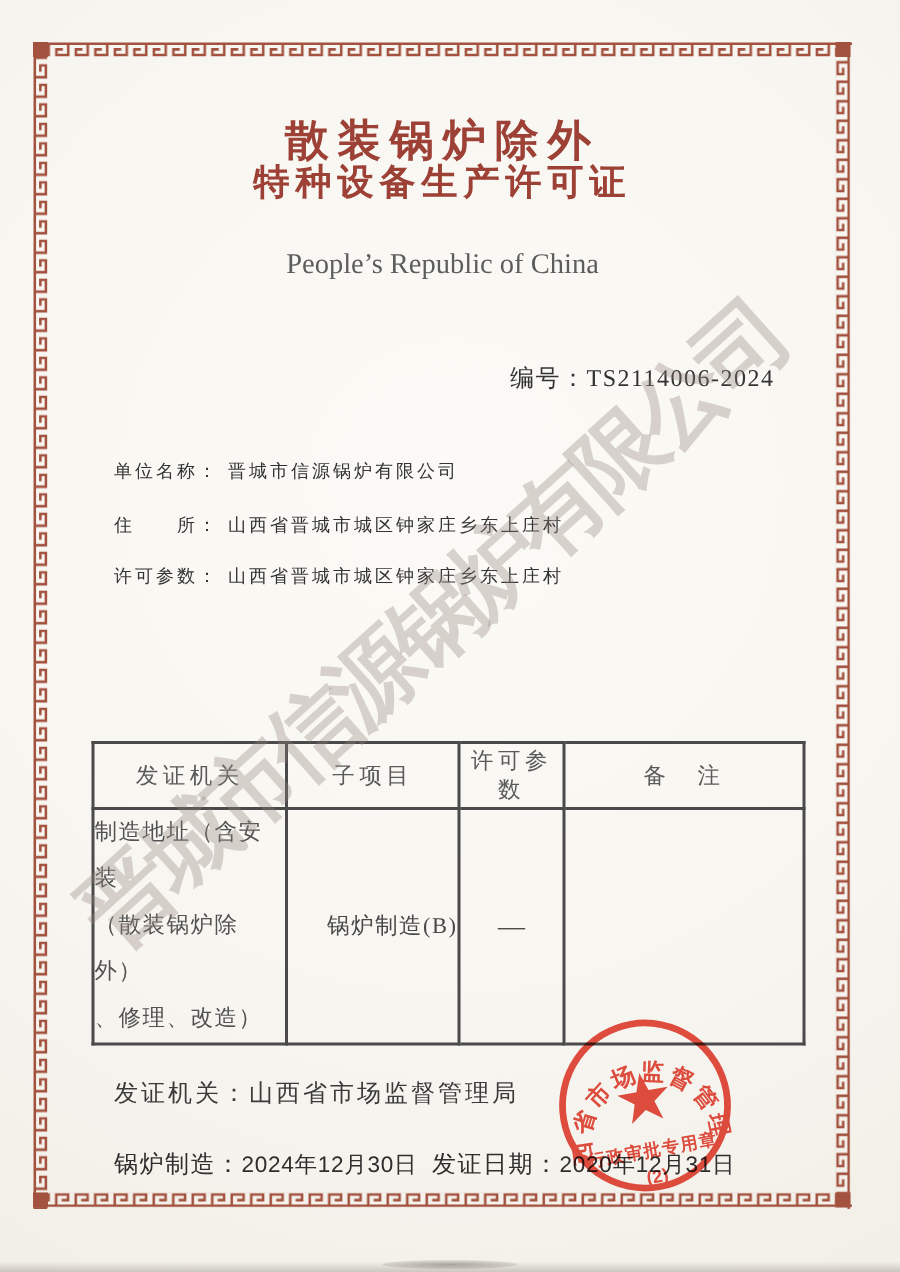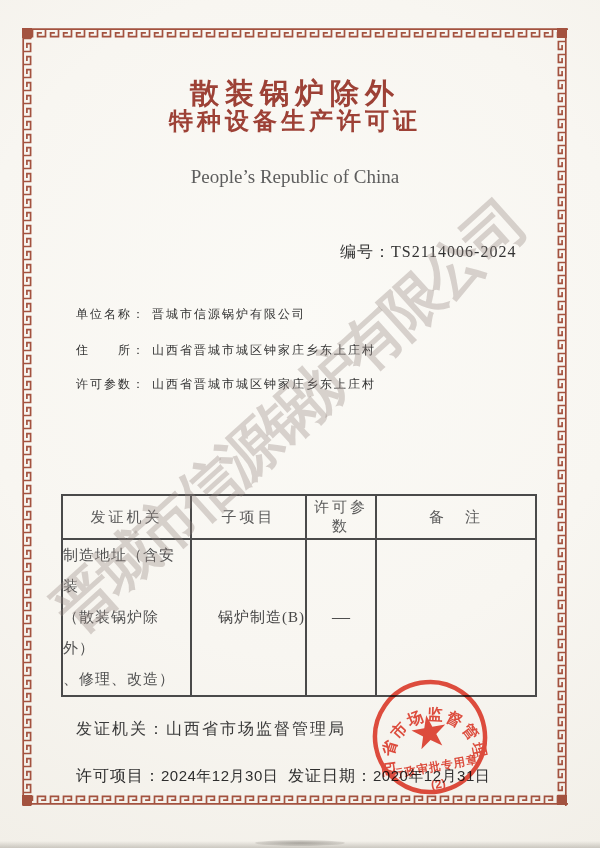--- a/index.html
+++ b/index.html
@@ -144,21 +144,21 @@
         <td class="cell-param">—</td>
         <td></td>
       </tr>
     </tbody>
   </table>
 
   <div class="issuer">
     <span>发证机关：</span><span>山西省市场监督管理局</span>
   </div>
   <div class="date-row valid-until">
-    <span>许可项目：</span><span class="date-val">2024年12月30日</span>
+    <span>锅炉制造：</span><span class="date-val">2024年12月30日</span>
   </div>
   <div class="date-row issue-date">
     <span>发证日期：</span><span class="date-val">2020年12月31日</span>
   </div>
 
   <svg class="seal" viewBox="0 0 170 170">
     <circle cx="85" cy="85" r="55" fill="none" stroke="#e23c2c" stroke-width="4.5"></circle>
     <defs>
       <path id="sealArc" d="M44 109 A41 41 0 1 1 126 109" fill="none"></path>
     </defs>

